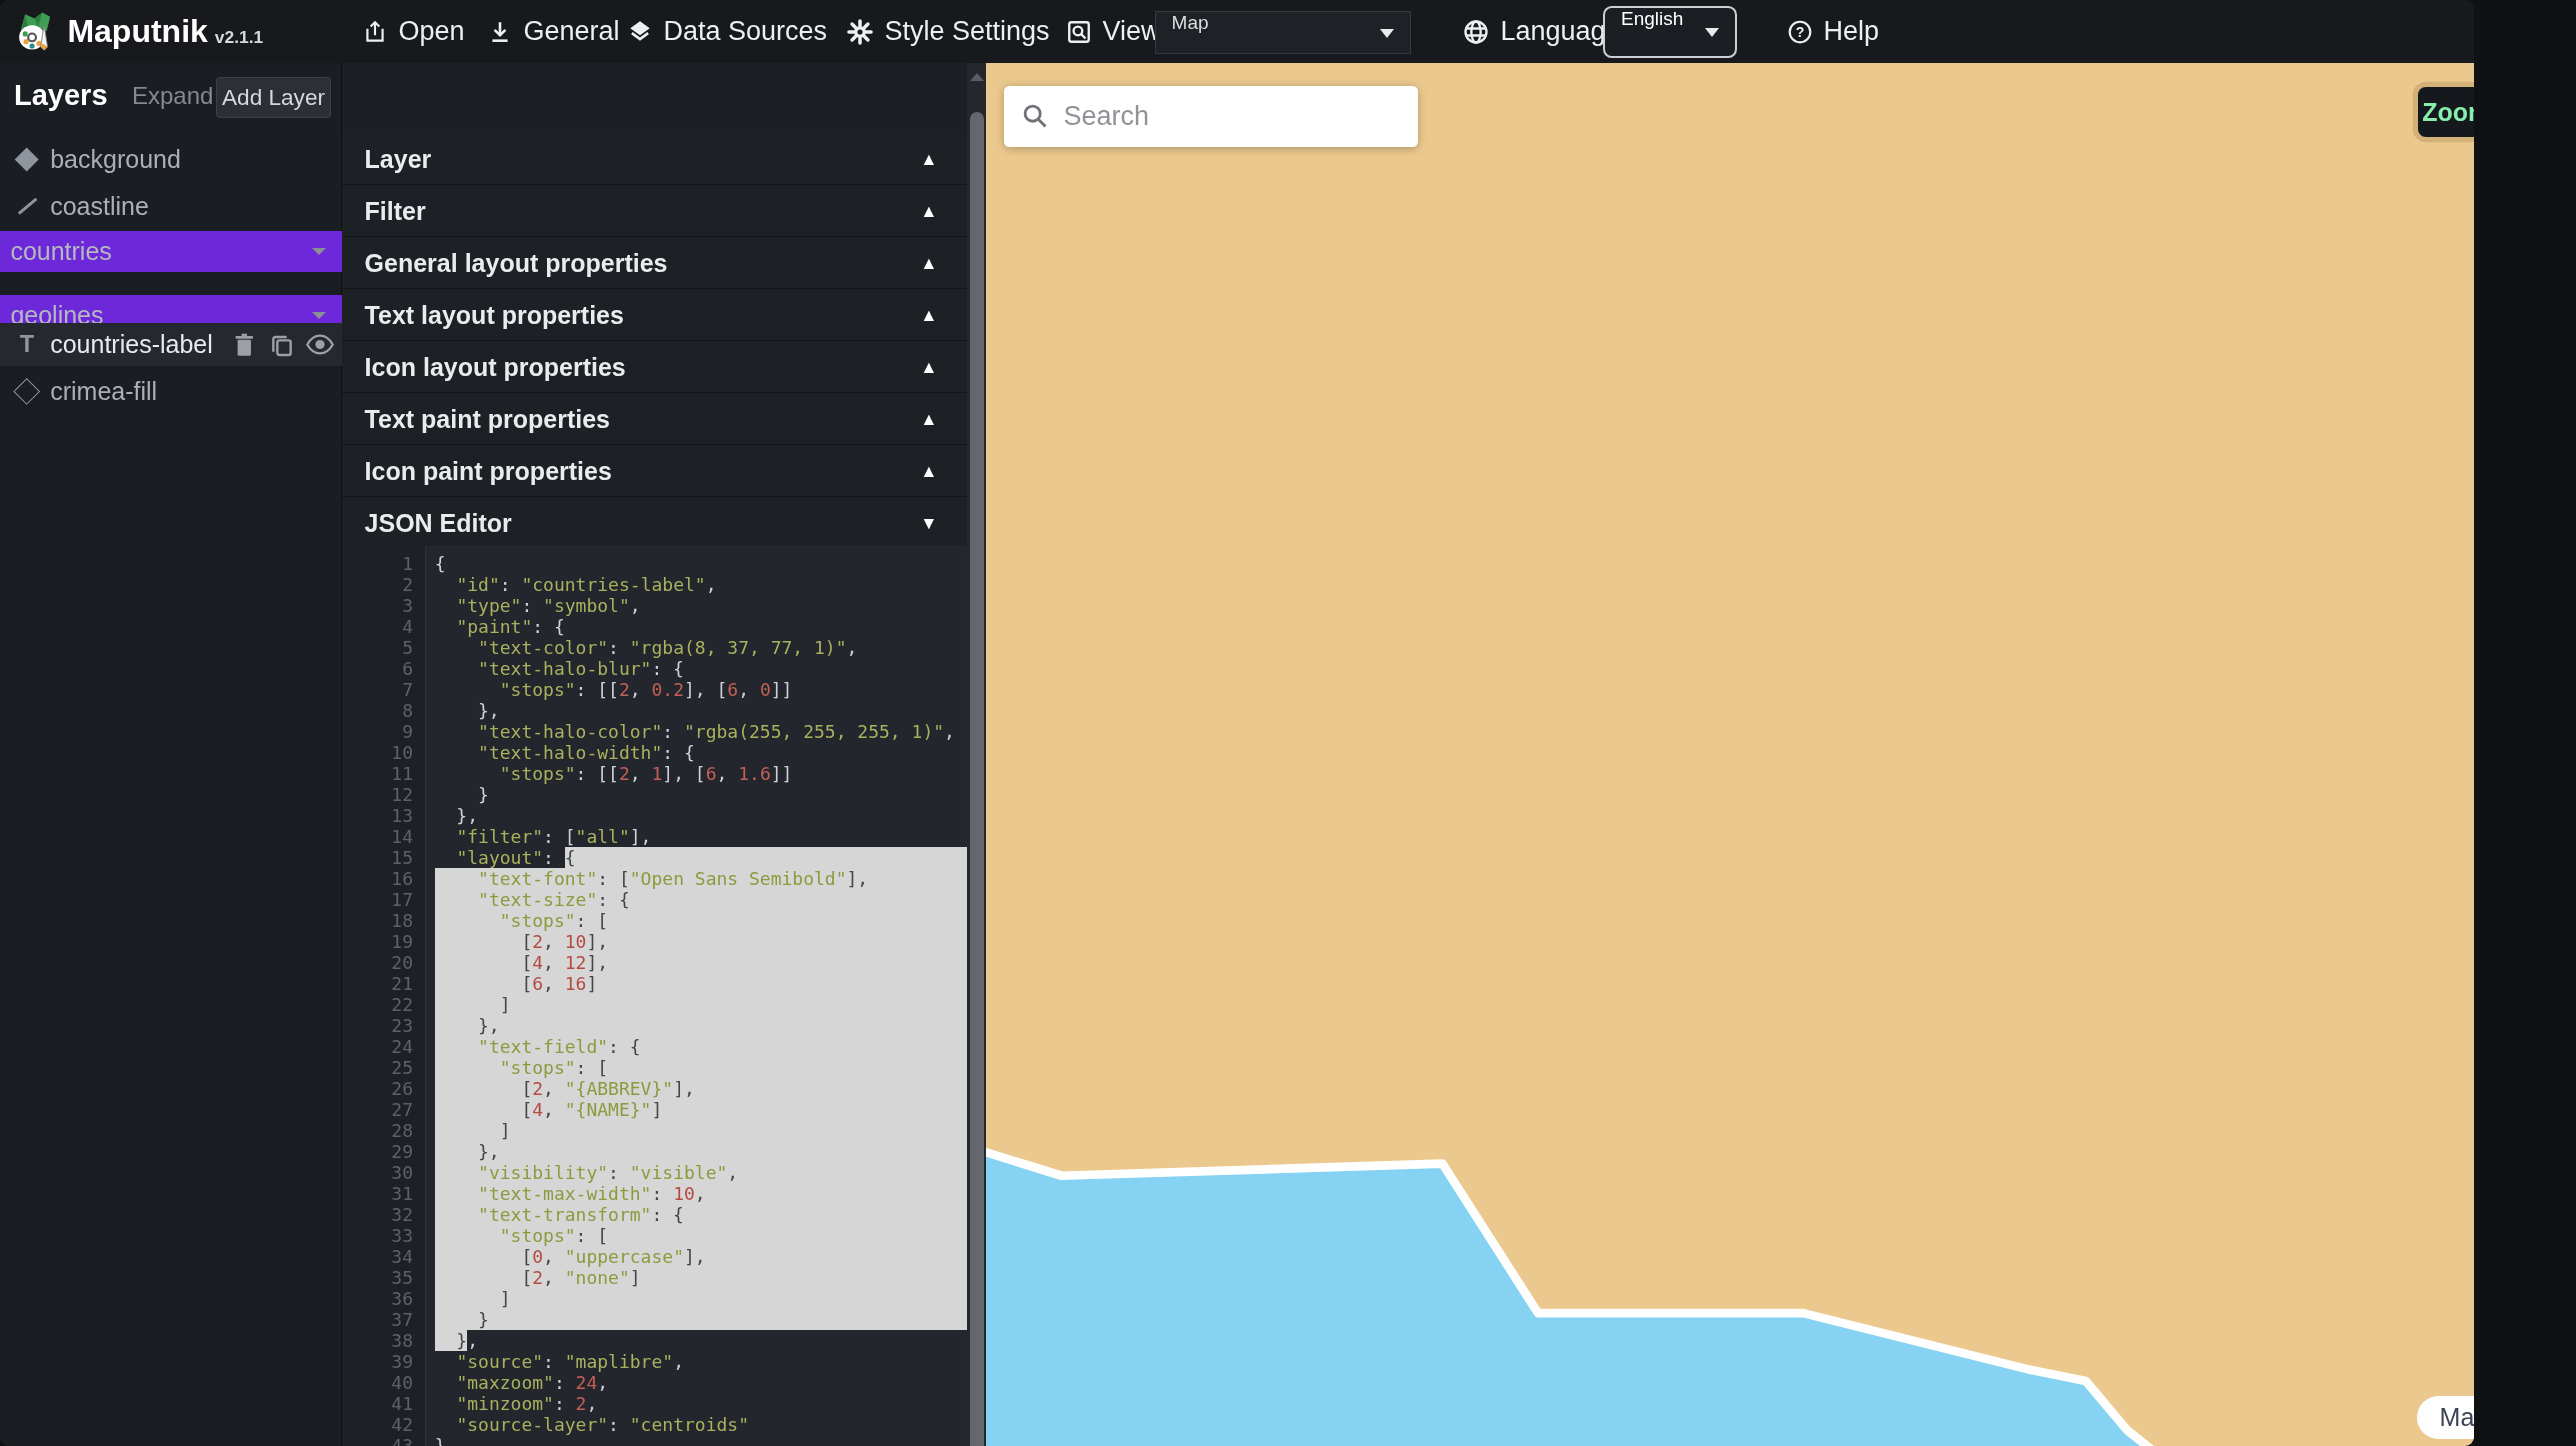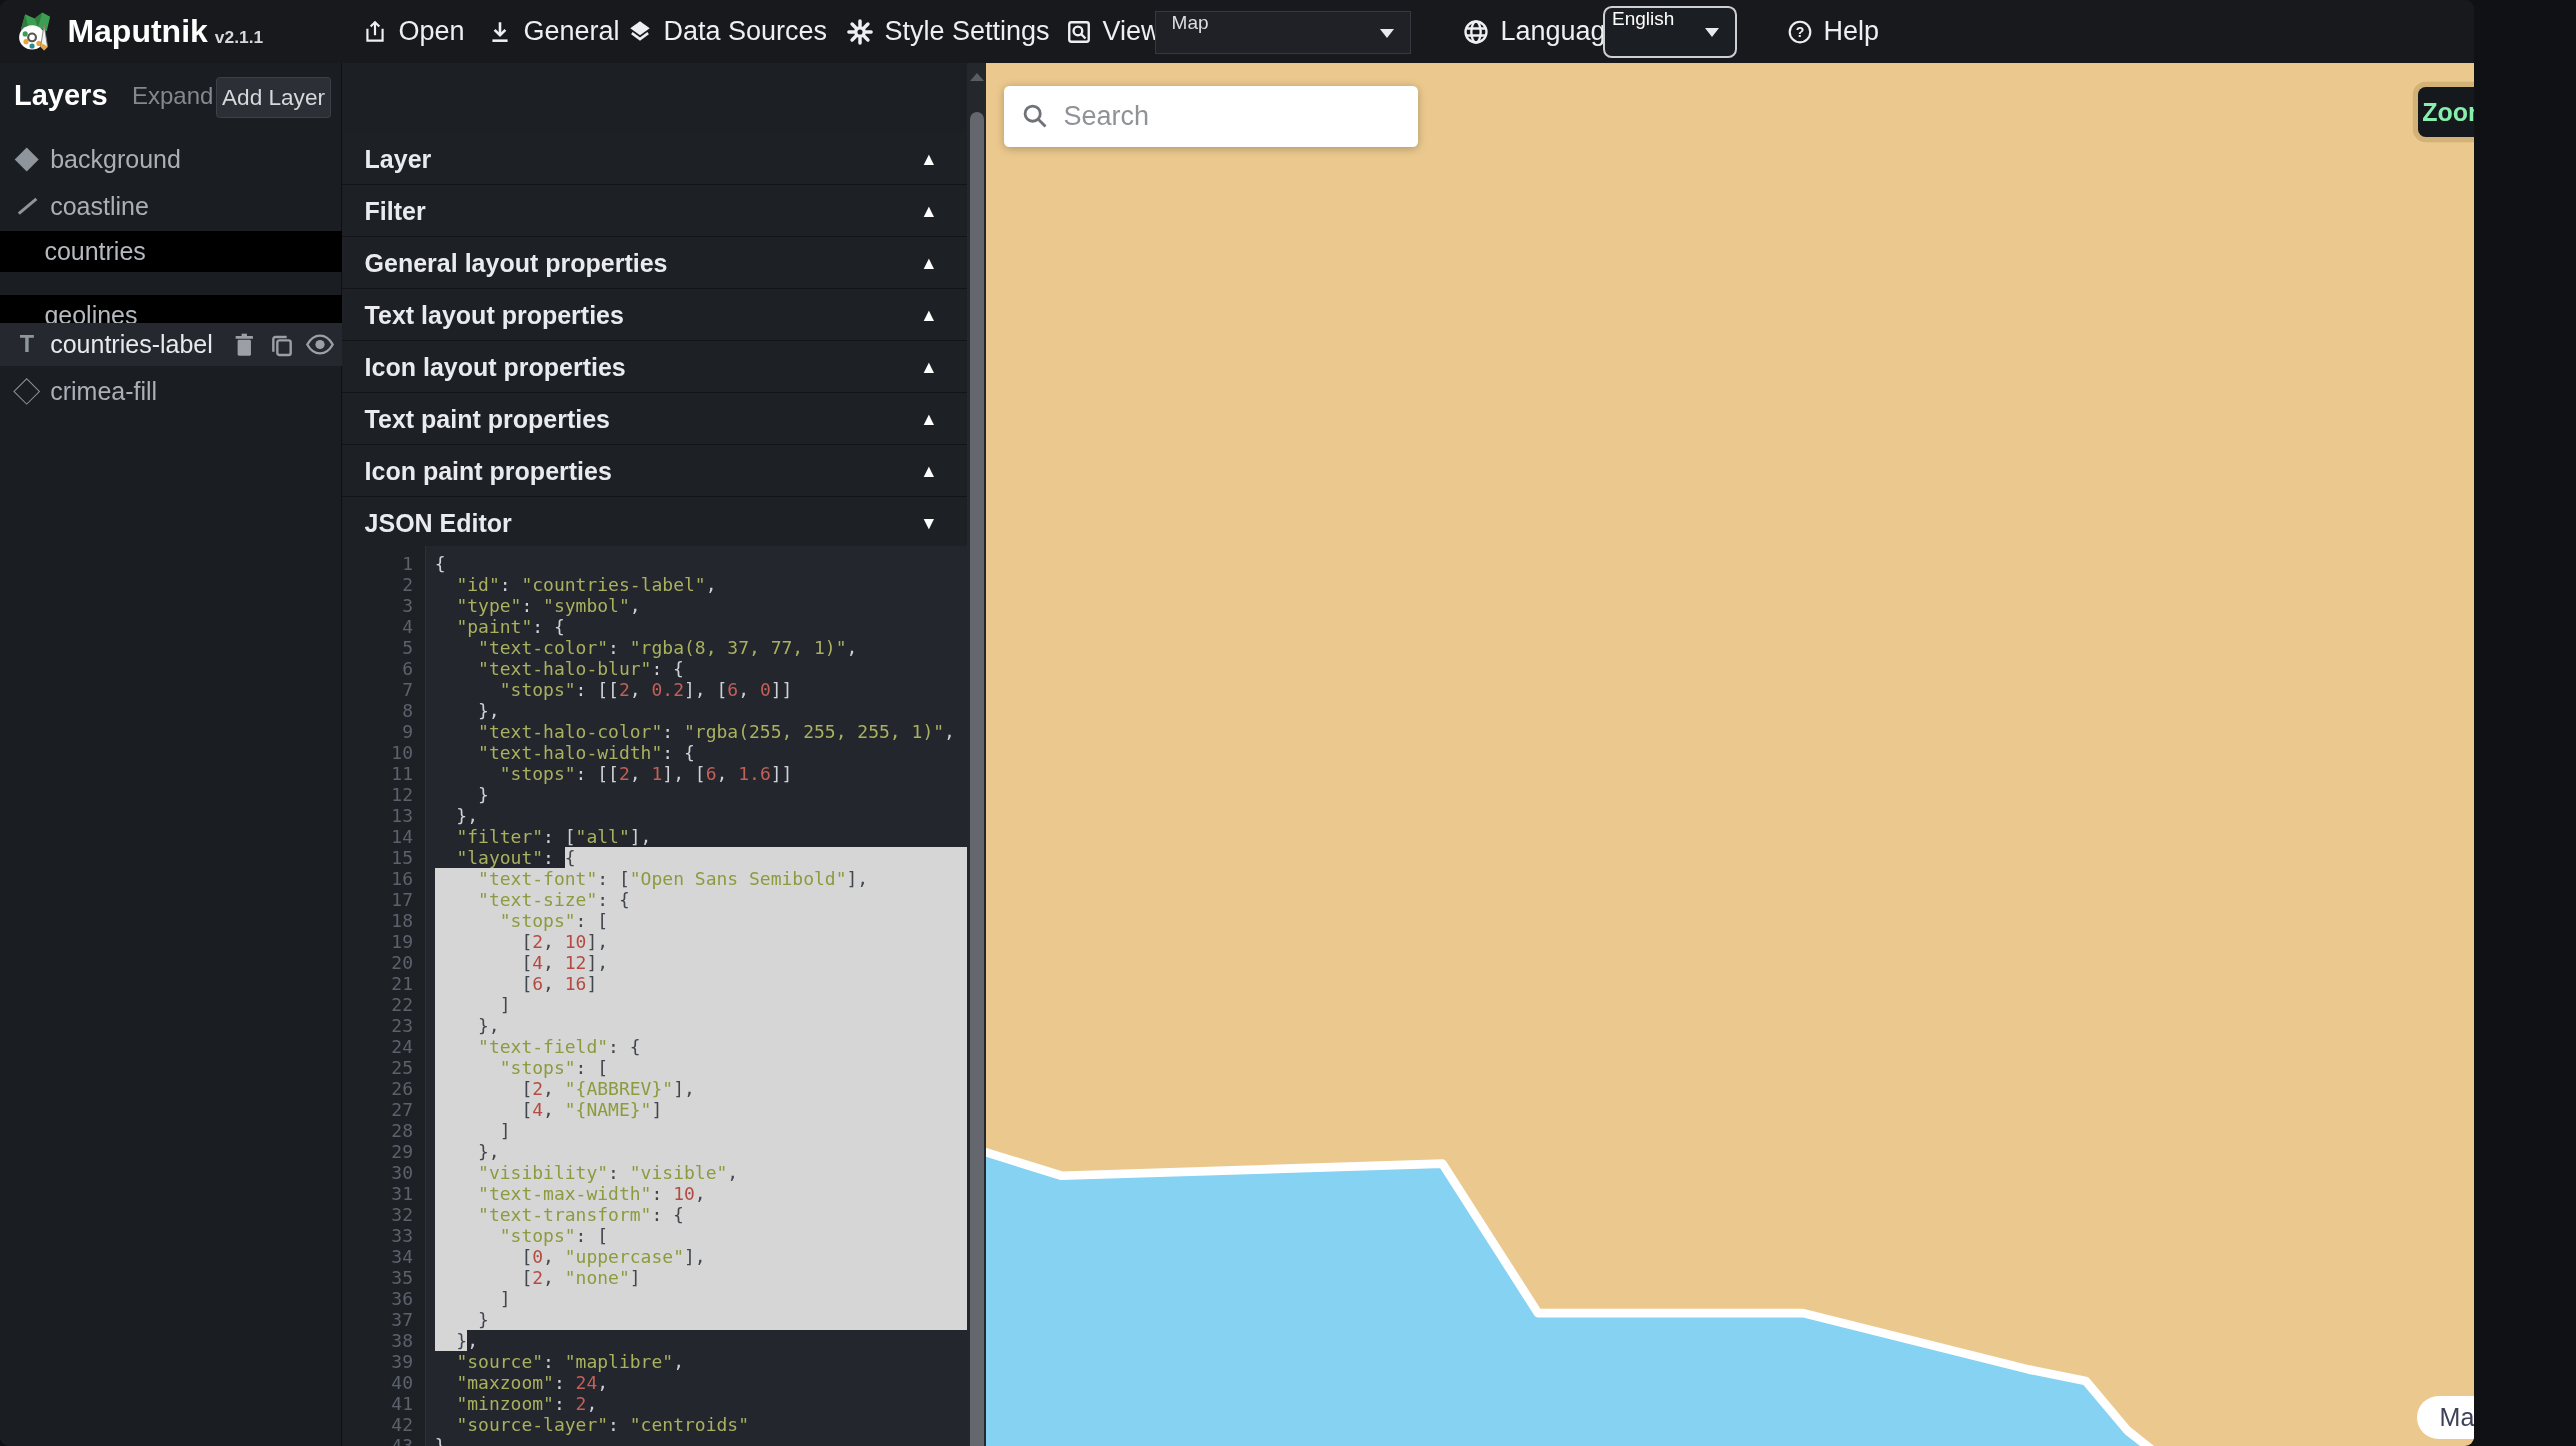--- a/index.html
+++ b/index.html
@@ -11,32 +11,32 @@
   .brand{position:absolute;left:14px;top:8.7px;display:flex;align-items:center;}
   .brand .name{color:#ffffff;font-size:32px;font-weight:bold;margin-left:10.4px;}
   .brand .ver{color:#d6d8db;font-size:17.4px;font-weight:bold;margin-left:7px;margin-top:12px;}
   .menu-item{position:absolute;top:0;height:63px;display:flex;align-items:center;color:#edeff1;font-size:27px;cursor:pointer;}
   .menu-item .mi{margin-right:10.4px;display:flex;align-items:center;}
   .tselect{position:absolute;background:#1f2126;border:0.9px solid #36393f;color:#dcdee1;
            font-size:19px;display:flex;align-items:flex-start;box-sizing:border-box;}
   .tselect .caret{position:absolute;right:15.6px;top:50%;margin-top:-4.3px;width:0;height:0;
                   border-left:7.8px solid transparent;border-right:7.8px solid transparent;border-top:9.6px solid #e8eaec;}
   .sel-map{left:1155px;top:11.3px;width:256px;height:43px;padding-left:15.6px;}
-  .sel-lang{left:1603px;top:6px;width:134px;height:52px;padding-left:7px;border:2.6px solid #cdd0d3;border-radius:8.7px;background:#1b1e22;color:#fff;}
+  .sel-lang{left:1603px;top:6px;width:134px;height:52px;padding-left:16px;border:2.6px solid #cdd0d3;border-radius:8.7px;background:#1b1e22;color:#fff;}
   
   .sidebar{position:absolute;left:0;top:63px;width:342px;height:1384px;background:#1a1d22;border-right:0.9px solid #0d0f12;box-sizing:border-box;}
   .sb-head{position:absolute;left:0;top:14px;width:100%;height:40px;}
   .sb-title{position:absolute;left:14px;top:1.7px;color:#ffffff;font-size:29px;font-weight:bold;}
   .sb-expand{position:absolute;left:132px;top:5.2px;color:#84898f;font-size:24px;cursor:pointer;}
   .sb-add{position:absolute;left:216px;top:0px;width:113px;height:39px;background:#2c2f35;border:0.9px solid #3d4046;
           border-radius:3.5px;color:#d6d8db;font-size:22.6px;display:flex;align-items:center;justify-content:center;cursor:pointer;}
   .sb-row{position:absolute;left:0;width:342px;height:41px;display:flex;align-items:center;color:#aab0b6;font-size:25px;cursor:pointer;}
   .sb-row .licon{width:22.6px;margin-left:15.6px;margin-right:0px;display:flex;justify-content:center;color:#8f959c;}
   .sb-row .llabel{margin-left:12px;white-space:nowrap;}
-  .sb-group{background:#000000;color:#b4b9bf;padding-left:34px;}
+  .sb-group{background:#6d28d9;color:#b4b9bf;}
   .sb-group .llabel{margin-left:10.4px;}
   .sb-group .gcaret{position:absolute;right:15.6px;top:50%;margin-top:-3.5px;width:0;height:0;
                     border-left:7px solid transparent;border-right:7px solid transparent;border-top:7.8px solid #8b9096;}
   .sb-selected{background:#25282e;color:#e8eaed;}
   .ticon{font-weight:bold;color:#e8eaed;font-size:23.5px;}
   .row-actions{position:absolute;right:0;top:0;height:100%;display:flex;align-items:center;}
   .act{width:33px;height:29.5px;margin-right:5.2px;display:flex;align-items:center;justify-content:center;cursor:pointer;}
   .diamond{display:inline-block;width:17.4px;height:17.4px;background:#8f959c;transform:rotate(45deg);}
   .diamond.hollow{background:transparent;border:1.7px solid #8f959c;}
   .slash{display:inline-block;width:22.6px;height:2.6px;background:#8f959c;transform:rotate(-40deg);}

